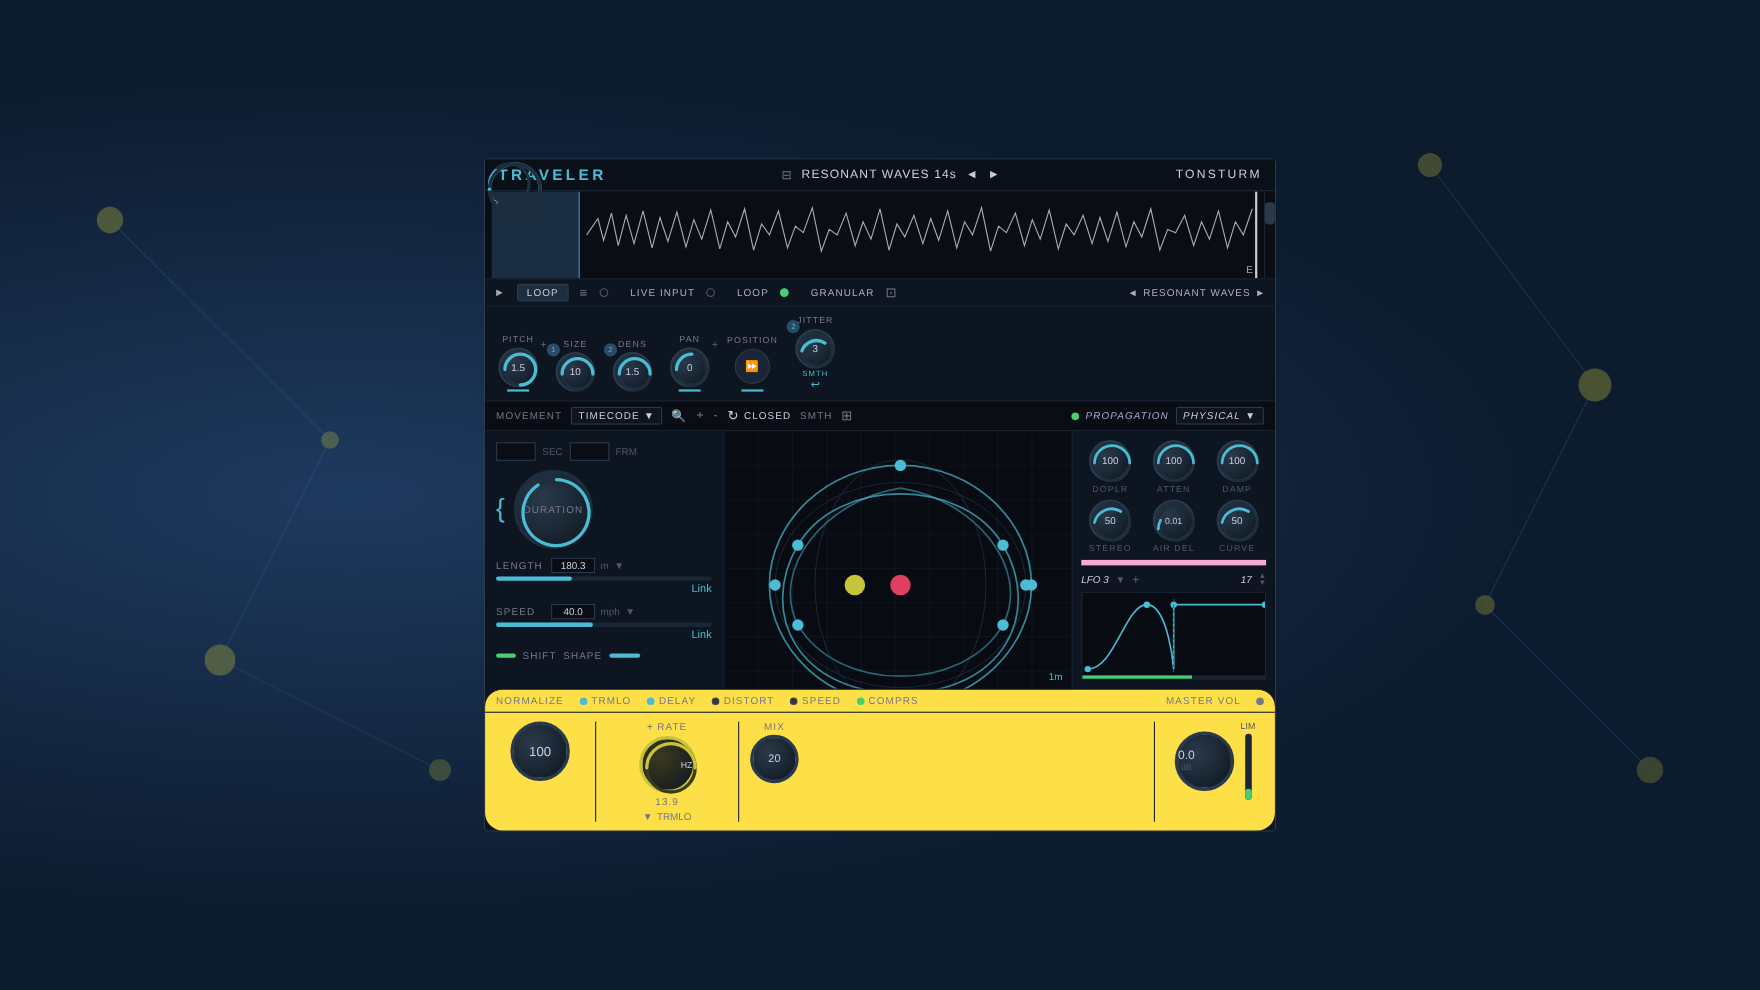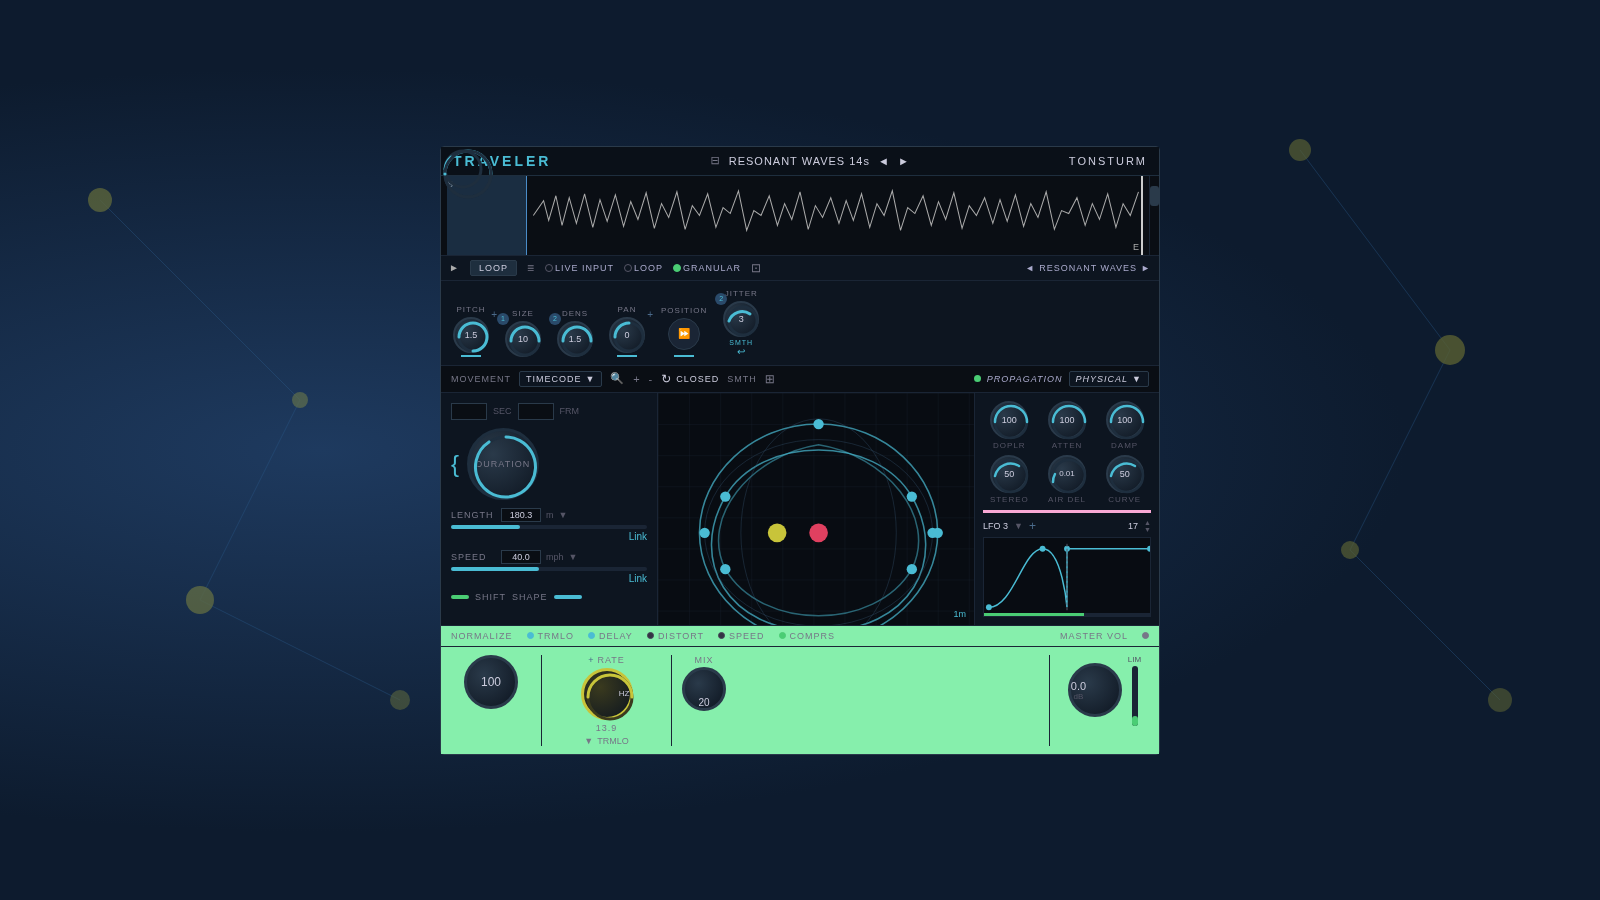--- a/index.html
+++ b/index.html
@@ -129,21 +129,21 @@
       color: #8899aa;
       background: transparent;
     }
     .mode-btn.active {
       background: #1e2e3e;
       color: #ccd;
     }
     .radio-group {
       display: flex;
       align-items: center;
-      gap: 2px;
+      gap: 20px;
       cursor: pointer;
     }
     .radio-dot {
       width: 8px;
       height: 8px;
       border-radius: 50%;
       border: 1px solid #556;
       background: transparent;
     }
     .radio-dot.green {
@@ -480,22 +480,23 @@
     .reverb-knob-value {
       font-size: 9px;
       color: #ccd;
     }
     .reverb-knob-label {
       font-size: 8px;
       color: #556;
       letter-spacing: 1px;
     }
     .lfo-section {
-      border-top: 3px solid #f9a8d4;
+      border-top: 5px solid #f9a8d4;
       padding-top: 6px;
+      font-style: italic;
     }
     .lfo-header {
       display: flex;
       align-items: center;
       gap: 6px;
       font-size: 9px;
       margin-bottom: 4px;
     }
     .lfo-canvas {
       width: 100%;
@@ -508,22 +509,23 @@
       position: absolute;
       bottom: 0;
       left: 0;
       right: 0;
       height: 3px;
       background: linear-gradient(to right, #4acd74 60%, #1a2535 60%);
     }
 
     
     .bottom-section {
-      background: #86efac;
+      background: #fde047;
       border-top: 1px solid #1a2535;
+      border-radius: 16px;
     }
     .effects-bar {
       display: flex;
       align-items: center;
       padding: 5px 10px;
       border-bottom: 1px solid #1a2535;
       gap: 14px;
       font-size: 9px;
       letter-spacing: 1px;
     }
@@ -606,21 +608,21 @@
       align-items: center;
       gap: 2px;
     }
     .mix-knob {
       width: 44px;
       height: 44px;
       border-radius: 50%;
       border: 3px solid #2a3a4a;
       background: radial-gradient(circle at 35% 35%, #2a3a4a, #0d1520);
       display: flex;
-      align-items: flex-end;
+      align-items: center;
       justify-content: center;
       cursor: pointer;
     }
     .master-vol-section {
       margin-left: auto;
       display: flex;
       flex-direction: column;
       align-items: center;
       gap: 2px;
       border-left: 1px solid #1a2535;

